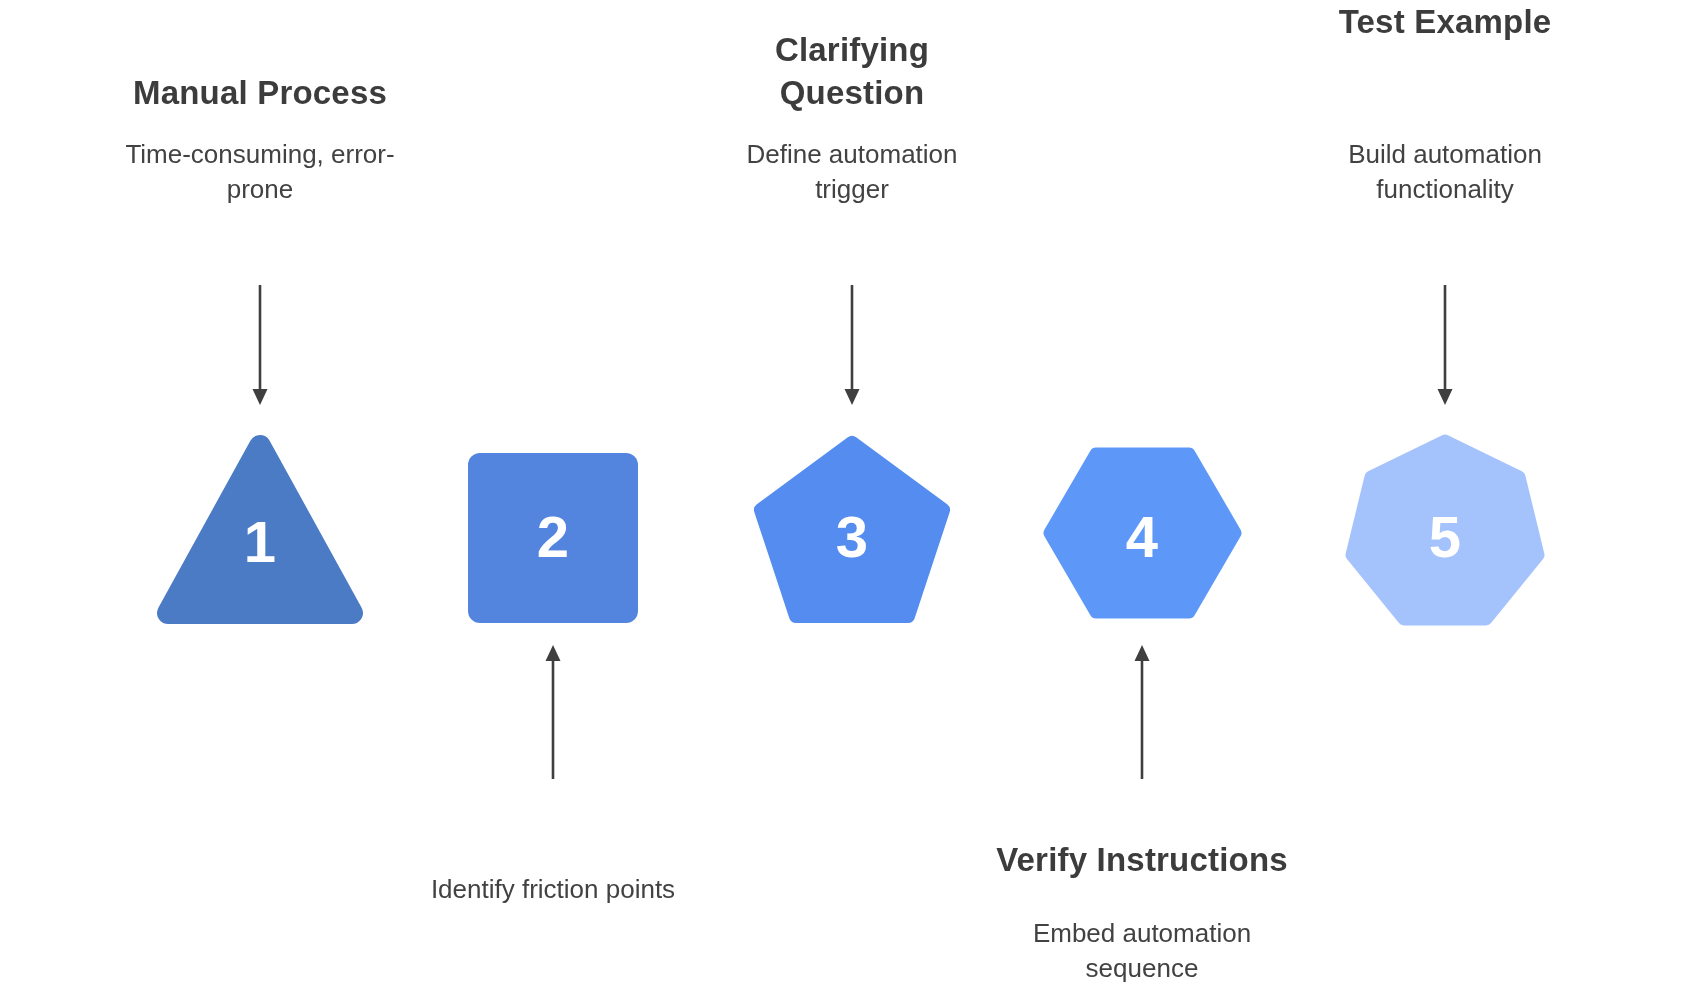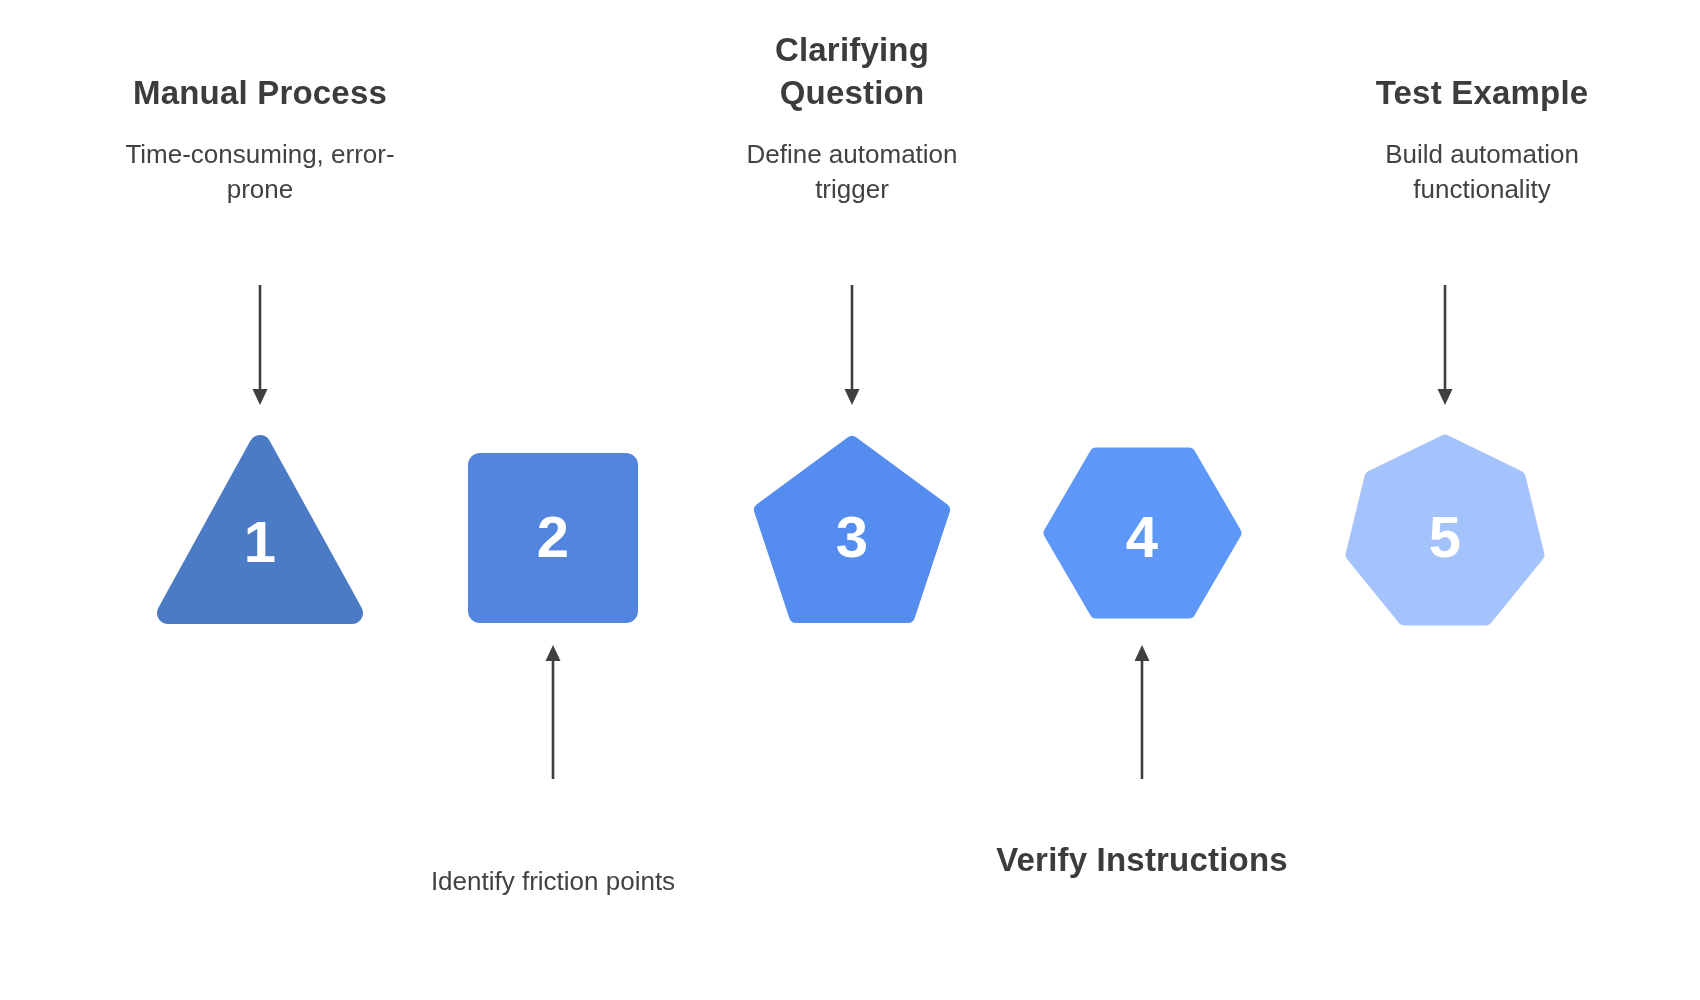--- a/index.html
+++ b/index.html
@@ -20,28 +20,28 @@
   .label .sub{
     font-size:26px;font-weight:400;line-height:1.35;color:#424242;
   }
   
   .label.top{
     top:0;height:207px;
     display:flex;flex-direction:column;justify-content:flex-end;
   }
   .label.top .sub{margin-top:22px;}
   .label.bottom{top:838px;}
-  .label.bottom .sub{margin-top:26px;}
+  .label.bottom .sub{margin-top:34px;}
 
   .label.c1{left:100px;width:320px;}
   .label.c2{left:383px;width:340px;}
   .label.c3{left:732px;width:240px;}
   .label.c4{left:972px;width:340px;}
   .label.c4 .sub{max-width:260px;margin-left:auto;margin-right:auto;}
-  .label.c5{left:1352px;width:260px;}
+  .label.c5{left:1315px;width:260px;justify-content:space-between;}
 
   .shape{position:absolute;}
   .shape svg{display:block;overflow:visible;}
 
   .num{
     position:absolute;width:120px;top:505px;
     text-align:center;
     font-size:58px;font-weight:700;line-height:64px;color:#ffffff;
     user-select:none;
   }
@@ -72,20 +72,21 @@
     <div class="title">Test Example</div>
     <div class="sub">Build automation functionality</div>
   </div>
 
   <div class="label bottom c2">
     <div class="sub">Identify friction points</div>
   </div>
 
   <div class="label bottom c4">
     <div class="title">Verify Instructions</div>
+    <div class="sub">Embed automation sequence</div>
   </div>
 
   <svg class="arrow" style="left:250px;top:285px;" width="20" height="122" viewBox="0 0 20 122">
     <line x1="10" y1="0" x2="10" y2="106" stroke="#3f3f3f" stroke-width="2.6"></line>
     <polygon points="2.5,104 17.5,104 10,120" fill="#3f3f3f"></polygon>
   </svg>
   <svg class="arrow" style="left:842px;top:285px;" width="20" height="122" viewBox="0 0 20 122">
     <line x1="10" y1="0" x2="10" y2="106" stroke="#3f3f3f" stroke-width="2.6"></line>
     <polygon points="2.5,104 17.5,104 10,120" fill="#3f3f3f"></polygon>
   </svg>

